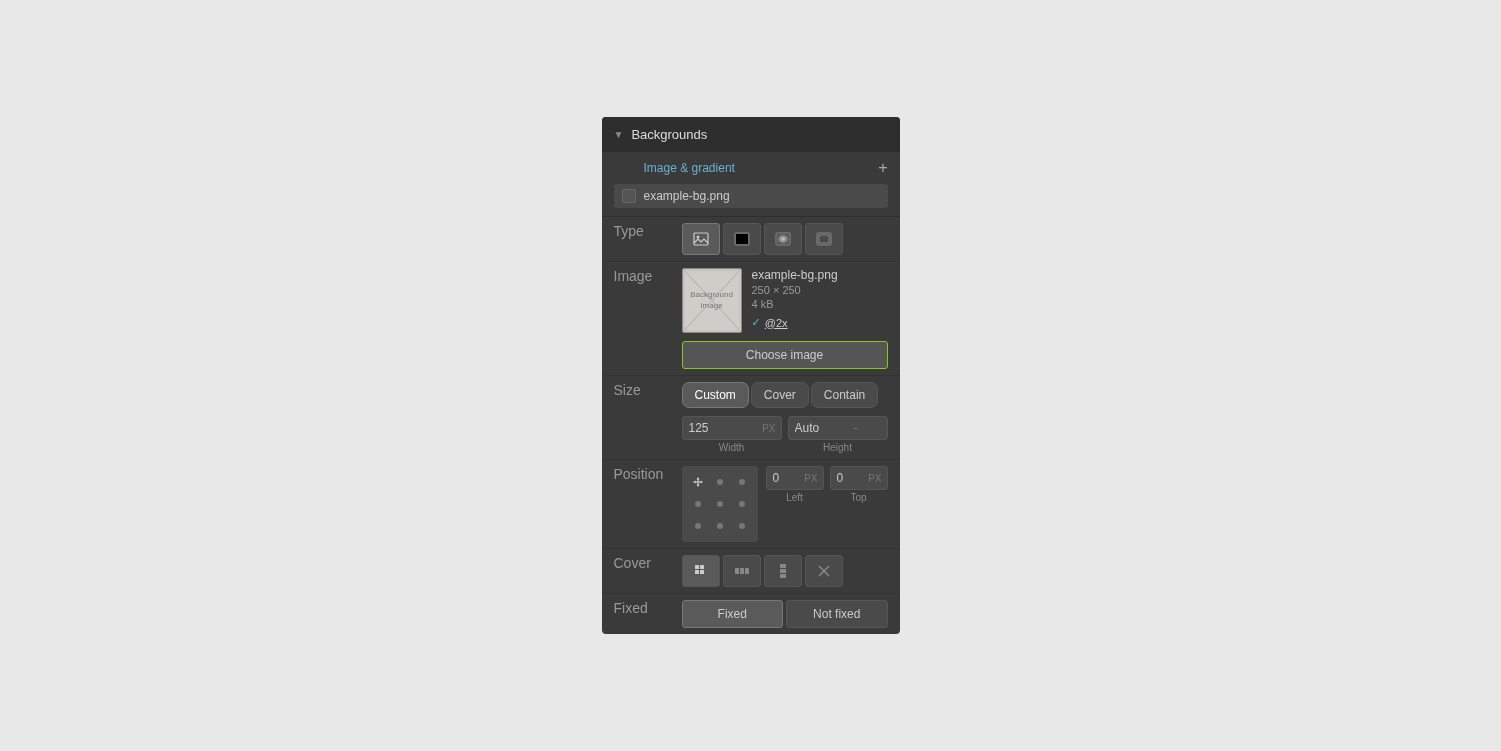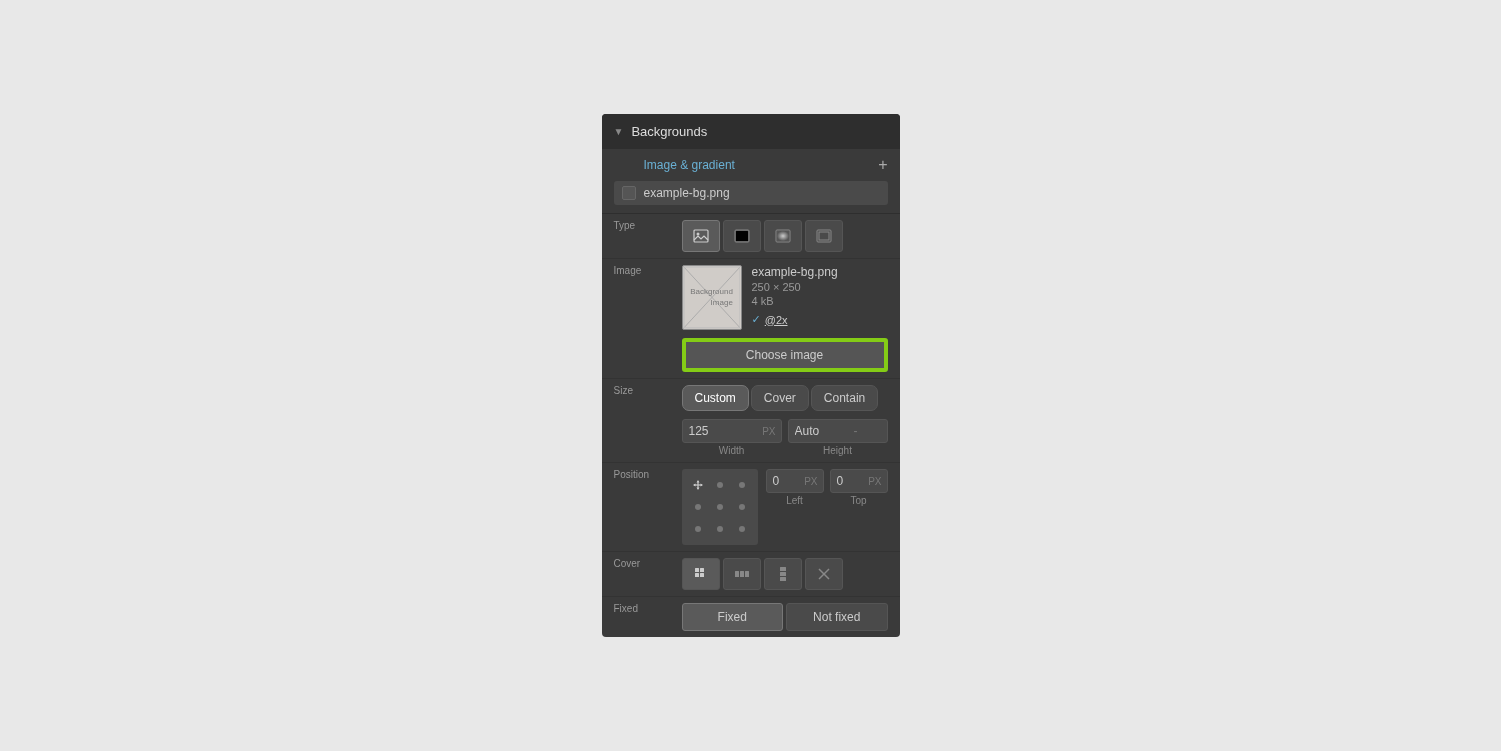--- a/index.html
+++ b/index.html
@@ -74,21 +74,21 @@
       border: 1px solid #666;
       border-radius: 2px;
       flex-shrink: 0;
     }
     .file-name {
       color: #ccc;
       font-size: 12px;
     }
     .row-label {
       color: #999;
-      font-size: 10px;
+      font-size: 14px;
       width: 60px;
       flex-shrink: 0;
     }
     .row {
       display: flex;
       align-items: flex-start;
       gap: 8px;
       padding: 6px 12px;
       border-bottom: 1px solid #333;
     }
@@ -165,21 +165,21 @@
       font-size: 11px;
     }
     .retina-label {
       color: #ccc;
       font-size: 11px;
       text-decoration: underline;
     }
     .choose-btn {
       width: 100%;
       background: #555;
-      border: 4px solid #84cc16;
+      border: 1px solid #84cc16;
       border-radius: 3px;
       color: #ccc;
       padding: 6px;
       cursor: pointer;
       font-size: 12px;
       text-align: center;
     }
     
     .size-buttons {
       display: flex;
@@ -398,21 +398,21 @@
   <div class="row">
     <span class="row-label">Image</span>
     <div class="row-content">
       <div class="image-info">
         <div class="image-thumb">
           <svg class="thumb-diagonal" viewBox="0 0 60 65">
             <line x1="0" y1="0" x2="60" y2="65" stroke="#aaa" stroke-width="1"></line>
             <line x1="60" y1="0" x2="0" y2="65" stroke="#aaa" stroke-width="1"></line>
             <rect x="1" y="1" width="58" height="63" fill="none" stroke="#bbb" stroke-width="1"></rect>
           </svg>
-          <span class="image-thumb-label" style="position:relative;z-index:1;color:#777;font-size:8px;text-align:right;">Background<br>Image</span>
+          <span class="image-thumb-label" style="position:relative;z-index:1;color:#777;font-size:8px;text-align:center;">Background<br>Image</span>
         </div>
         <div class="image-details">
           <span class="image-filename">example-bg.png</span>
           <span class="image-meta">250 × 250</span>
           <span class="image-meta">4 kB</span>
           <div class="image-retina">
             <span class="retina-check">✓</span>
             <span class="retina-label">@2x</span>
           </div>
         </div>

